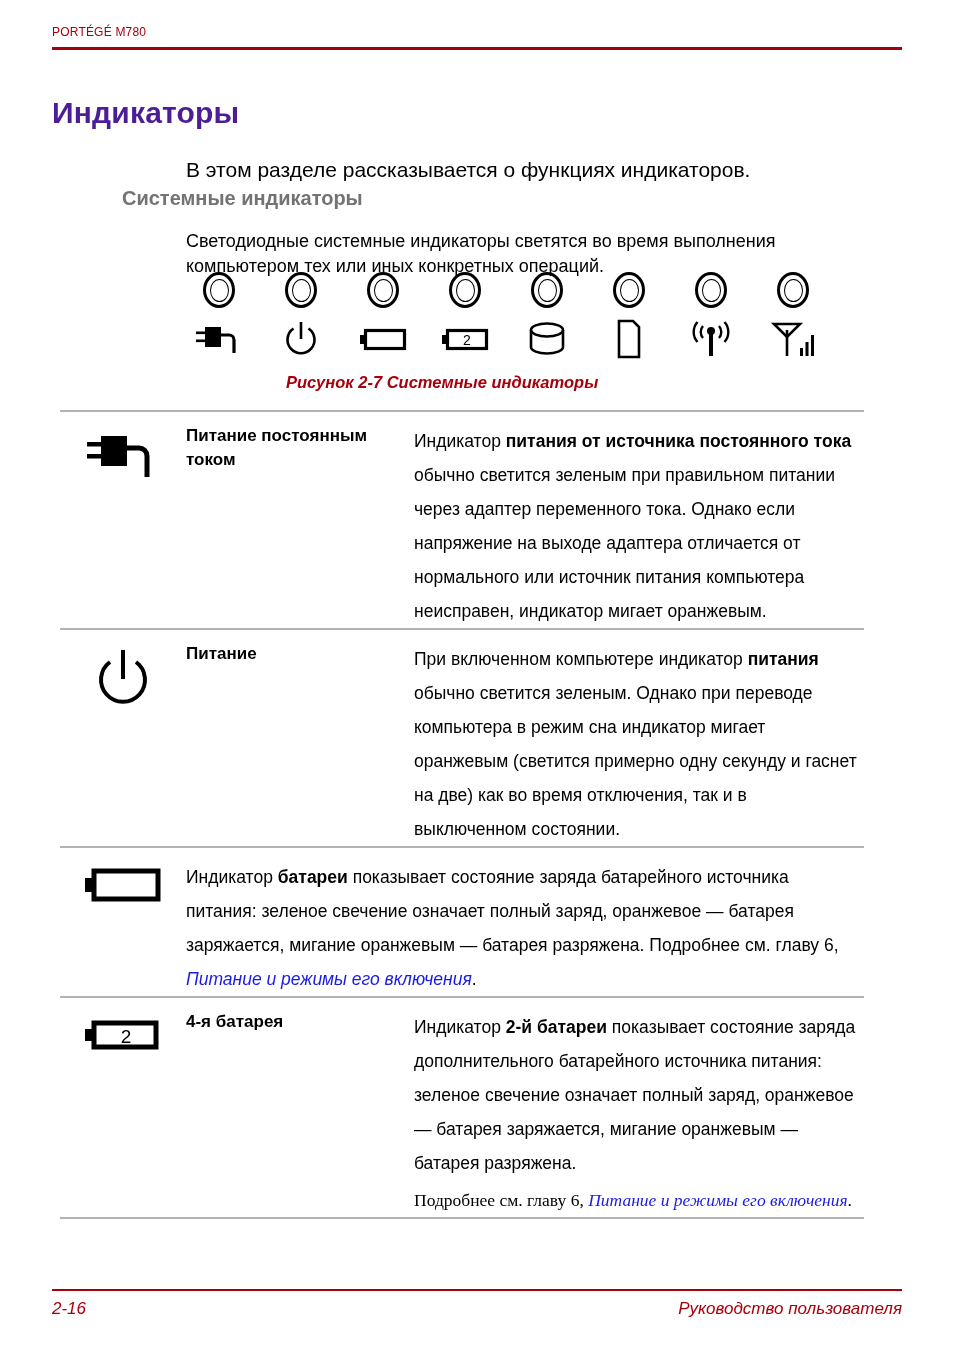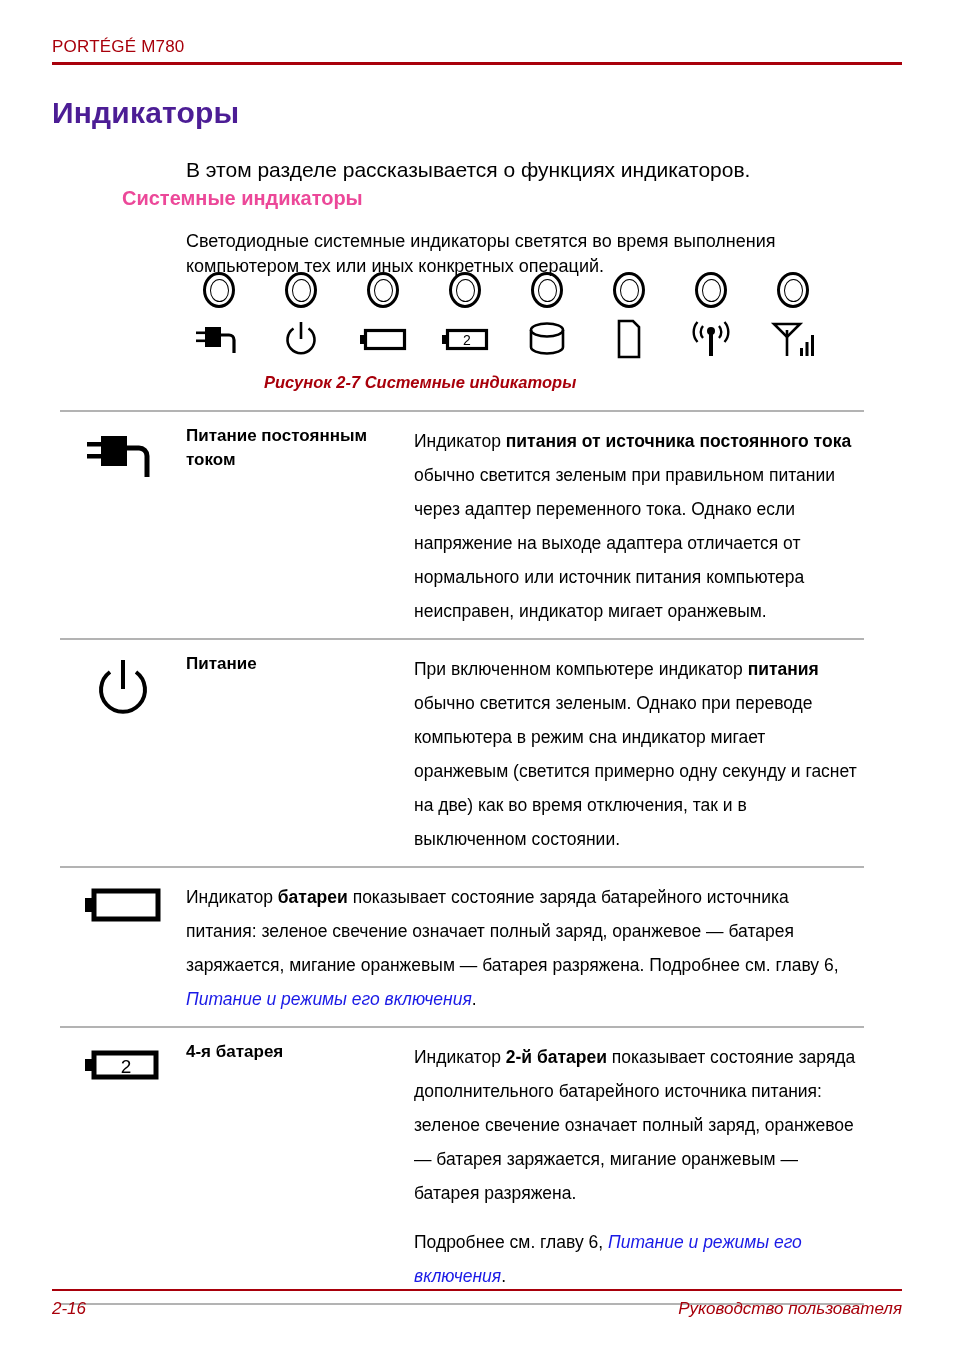--- a/index.html
+++ b/index.html
@@ -18,25 +18,24 @@
   }
 
   
   .page-header {
     position: absolute;
     left: 52px;
     top: 22px;
     width: 850px;
   }
   .page-header .hdr-text {
-    font-size: 17px;
+    font-size: 12px;
     color: #A8000B;
     letter-spacing: .2px;
     line-height: 20px;
-    margin-top: 15px;
   }
   .hdr-rule {
     margin-top: 5px;
     border-top: 3px solid #A8000B;
     width: 850px;
   }
 
   
   .h1 {
     position: absolute;
@@ -46,21 +45,21 @@
     font-weight: bold;
     color: #4c1d95;
     letter-spacing: .2px;
   }
   .h2 {
     position: absolute;
     left: 122px;
     top: 170px;
     font-size: 20px;
     font-weight: bold;
-    color: #ec4899;
+    color: #737373;
   }
 
   
   .intro {
     position: absolute;
     left: 186px;
     top: 136px;
     width: 700px;
     font-size: 21px;
     line-height: 25px;
@@ -114,40 +113,40 @@
   }
   .led-glyph {
     margin-top: 11px;
     height: 40px;
     display: flex;
     align-items: center;
     justify-content: center;
   }
   .fig-caption {
     margin-top: 14px;
-    margin-left: 78px;
+    margin-left: 100px;
     font-size: 16.5px;
     font-style: italic;
     font-weight: bold;
     color: #A8000B;
   }
 
   
   .ind-table {
     position: absolute;
     left: 60px;
     top: 410px;
     width: 804px;
   }
   .ind-row {
     display: flex;
     align-items: flex-start;
     border-top: 2px solid #b3b3b3;
     padding-top: 9px;
-    padding-bottom: 10px;
+    padding-bottom: 0;
   }
   .ind-row:last-child {
     border-bottom: 2px solid #b3b3b3;
   }
   .col-icon {
     width: 126px;
     flex: 0 0 126px;
     display: flex;
     justify-content: center;
     padding-top: 8px;
@@ -163,21 +162,22 @@
   .col-desc {
     flex: 1 1 auto;
     font-size: 17.5px;
     line-height: 34px;
     padding-top: 3px;
   }
   .col-desc p {
     margin: 0;
   }
   .col-desc p + p {
-    margin-top: 15px;
+    margin-top: 3px;
+    font-family: Liberation Serif, serif;
   }
   .xref {
     color: #1A1AE6;
     font-style: italic;
   }
   b { font-weight: bold; }
 
   
   .page-footer {
     position: absolute;

